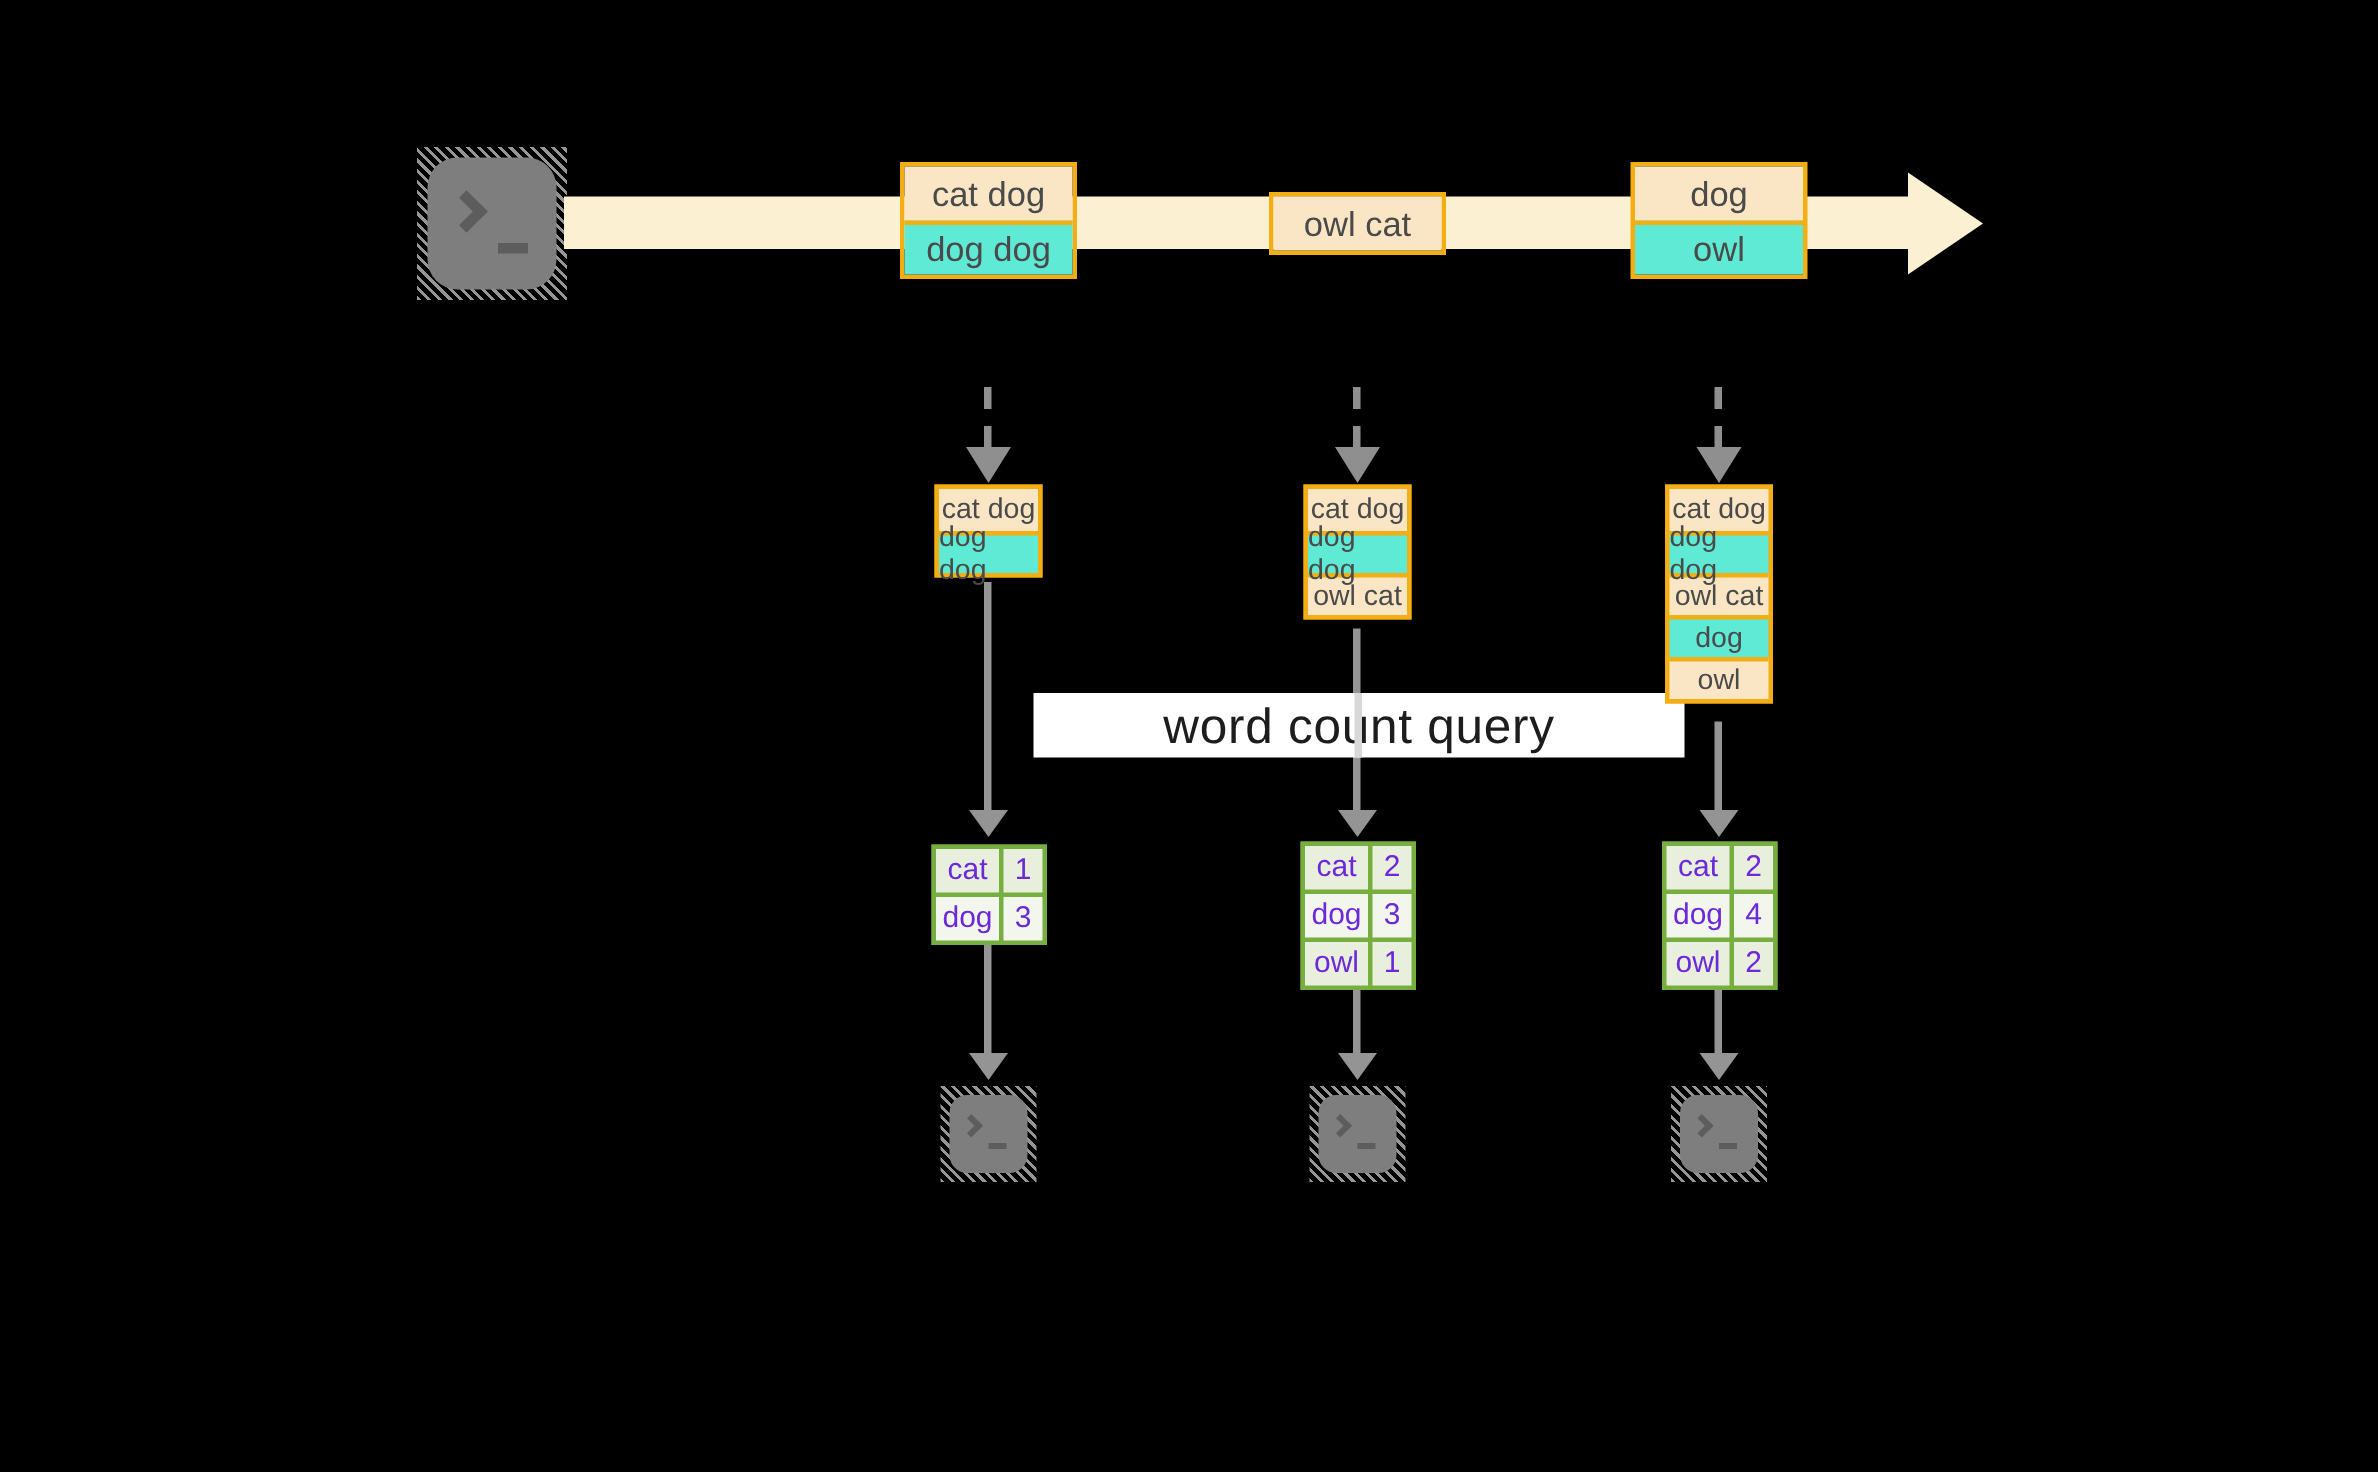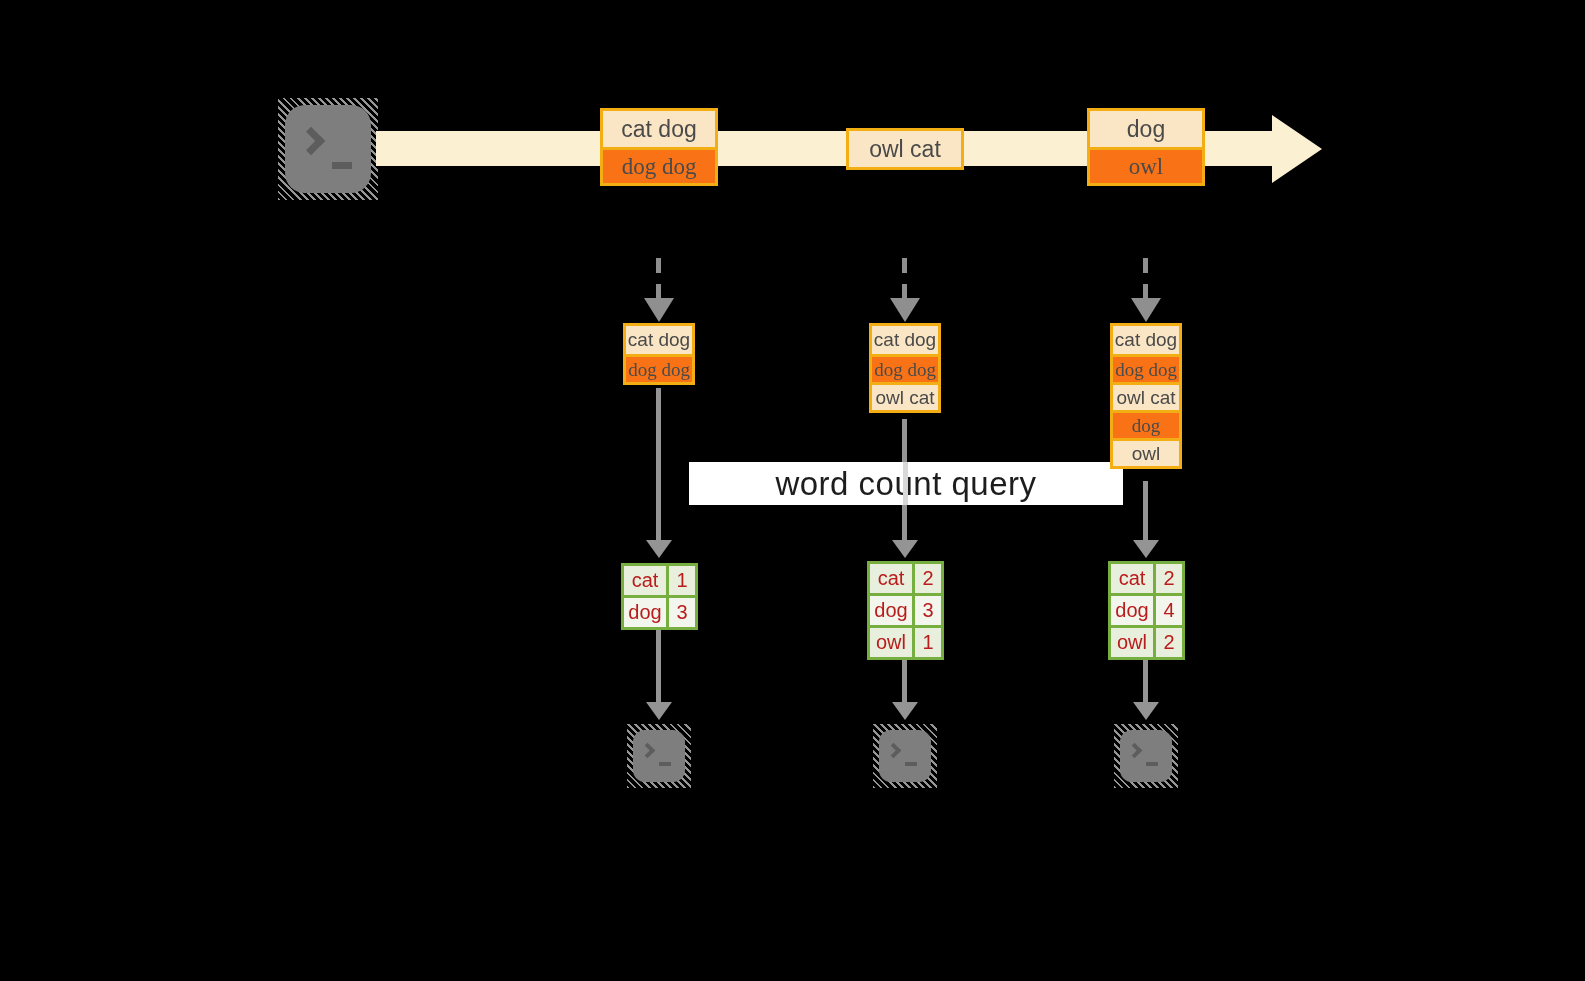--- a/index.html
+++ b/index.html
@@ -40,21 +40,21 @@
   }
 
   
   .event-box { position:absolute; width:118px; border:3px solid #F2AE12; z-index:2; }
   .event-row {
     height:36px; display:flex; align-items:center; justify-content:center;
     font-size:23px; color:#4a4a4a;
   }
   .event-row + .event-row { border-top:3px solid #F2AE12; }
   .fill-dark  { background:#FAE6C5; }
-  .fill-light { background:#f97316;font-family:Liberation Serif, serif; }
+  .fill-light { background:#5eead4; }
 
   
   .dash-line {
     position:absolute; width:5px;
     background:repeating-linear-gradient(to bottom,#8f8f8f 0 15px,rgba(0,0,0,0) 15px 26px);
   }
   .solid-line { position:absolute; width:5px; background:#949494; }
   .head-down {
     position:absolute; width:0; height:0;
     border-left:13px solid transparent; border-right:13px solid transparent;
@@ -84,21 +84,21 @@
   }
   .banner-cross { left:903px; top:462px; width:5px; height:43px; background:#d8d8d8; z-index:3; }
 
   
   .wc-table {
     position:absolute; border:3px solid #76AE3F; background:#76AE3F;
     display:grid; grid-template-columns:42px 26px; gap:3px;
   }
   .wc-cell {
     height:29px; display:flex; align-items:center; justify-content:center;
-    font-size:20px; color:#b91c1c;
+    font-size:20px; color:#6d28d9;
   }
   .cell-dark  { background:#E8EFDC; }
   .cell-light { background:#F2F6ED; }
 </style>
 </head>
 <body>
 
 <div class="term term-lg">
   <div class="term-body">
     <div class="chev"></div>

